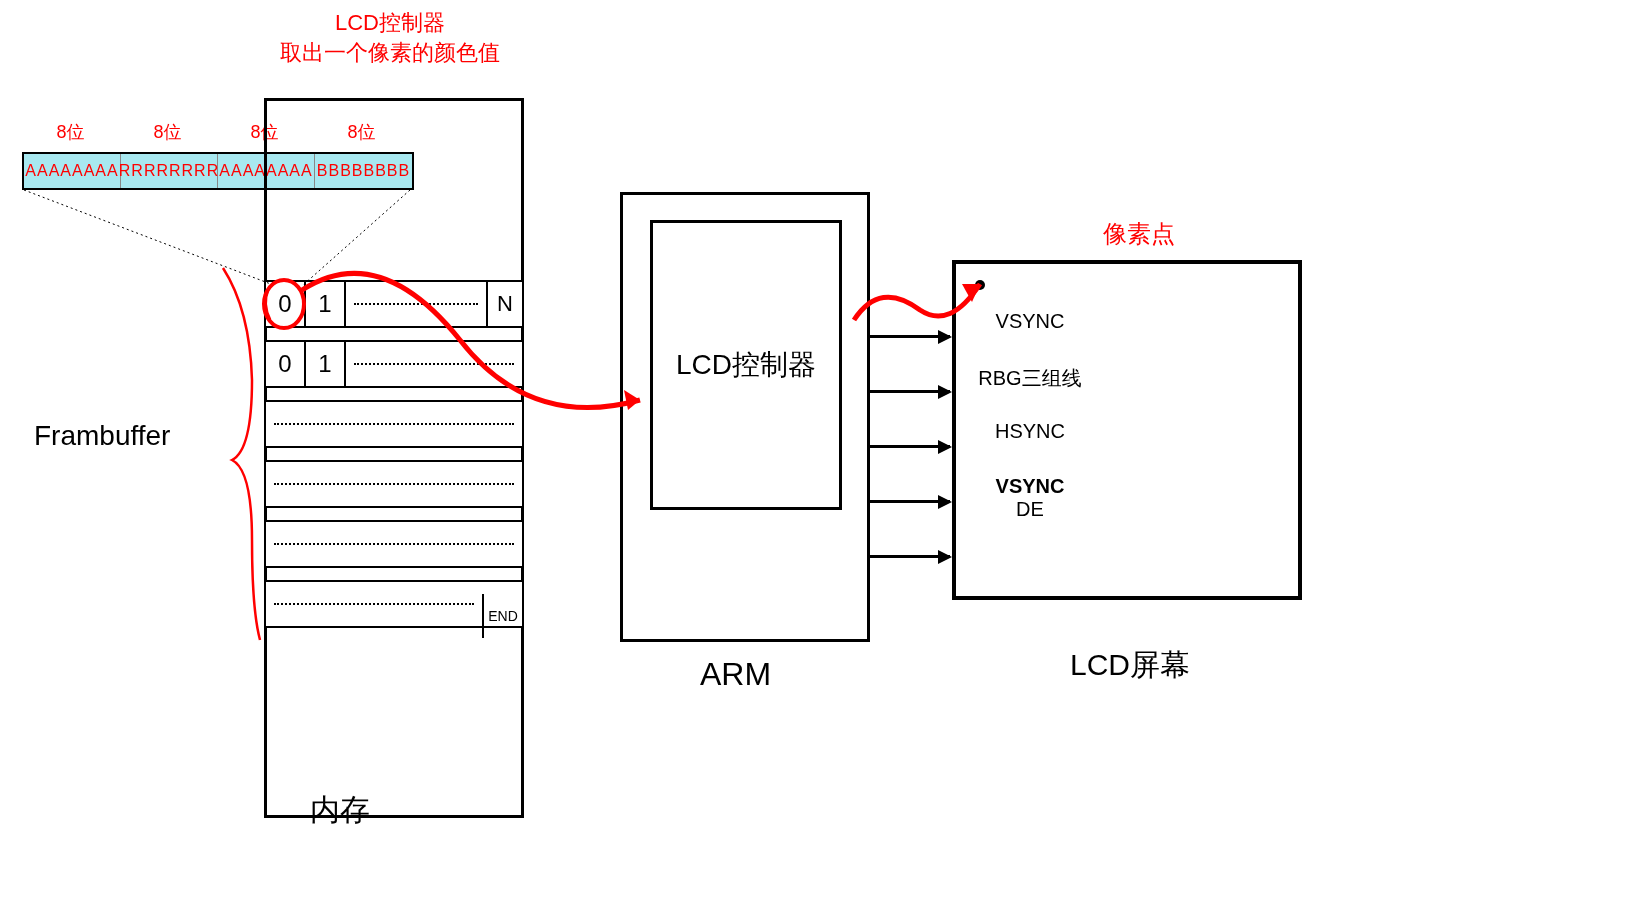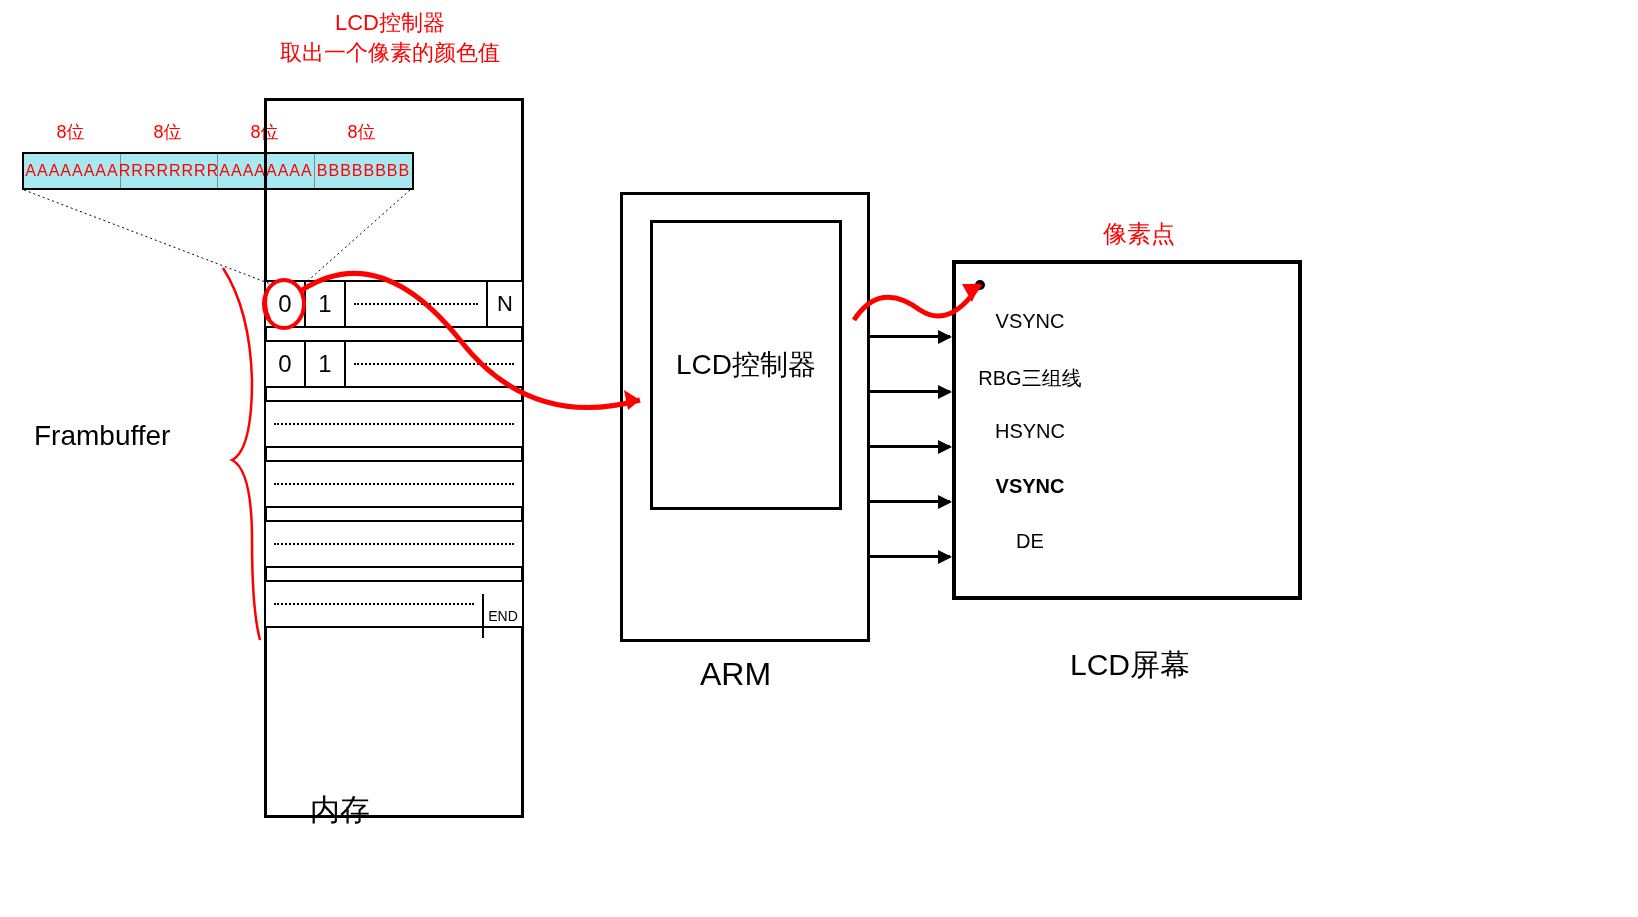--- a/index.html
+++ b/index.html
@@ -303,21 +303,21 @@
       <div class="arrow-head"></div>
     </div>
 </div>
 <div class="signal-label" style="left:970px; top:475px;font-weight:bold;">VSYNC</div>
 
 <div class="signal" style="top:555px;">
   <div class="signal-line">
       <div class="arrow-head"></div>
     </div>
 </div>
-<div class="signal-label" style="left:970px; top:530px;">DE</div>
+<div class="signal-label" style="left:970px; top:498px;">DE</div>
 
 <div class="lcd-screen"></div>
 <div class="lcd-screen-label">LCD屏幕</div>
 <div class="pixel-dot"></div>
 <div class="pixel-label">像素点</div>
 
 <svg class="overlay">
 
   <line x1="24" y1="190" x2="276" y2="286" stroke="#000" stroke-width="1" stroke-dasharray="2,3"></line>
   <line x1="410" y1="190" x2="302" y2="286" stroke="#000" stroke-width="1" stroke-dasharray="2,3"></line>

